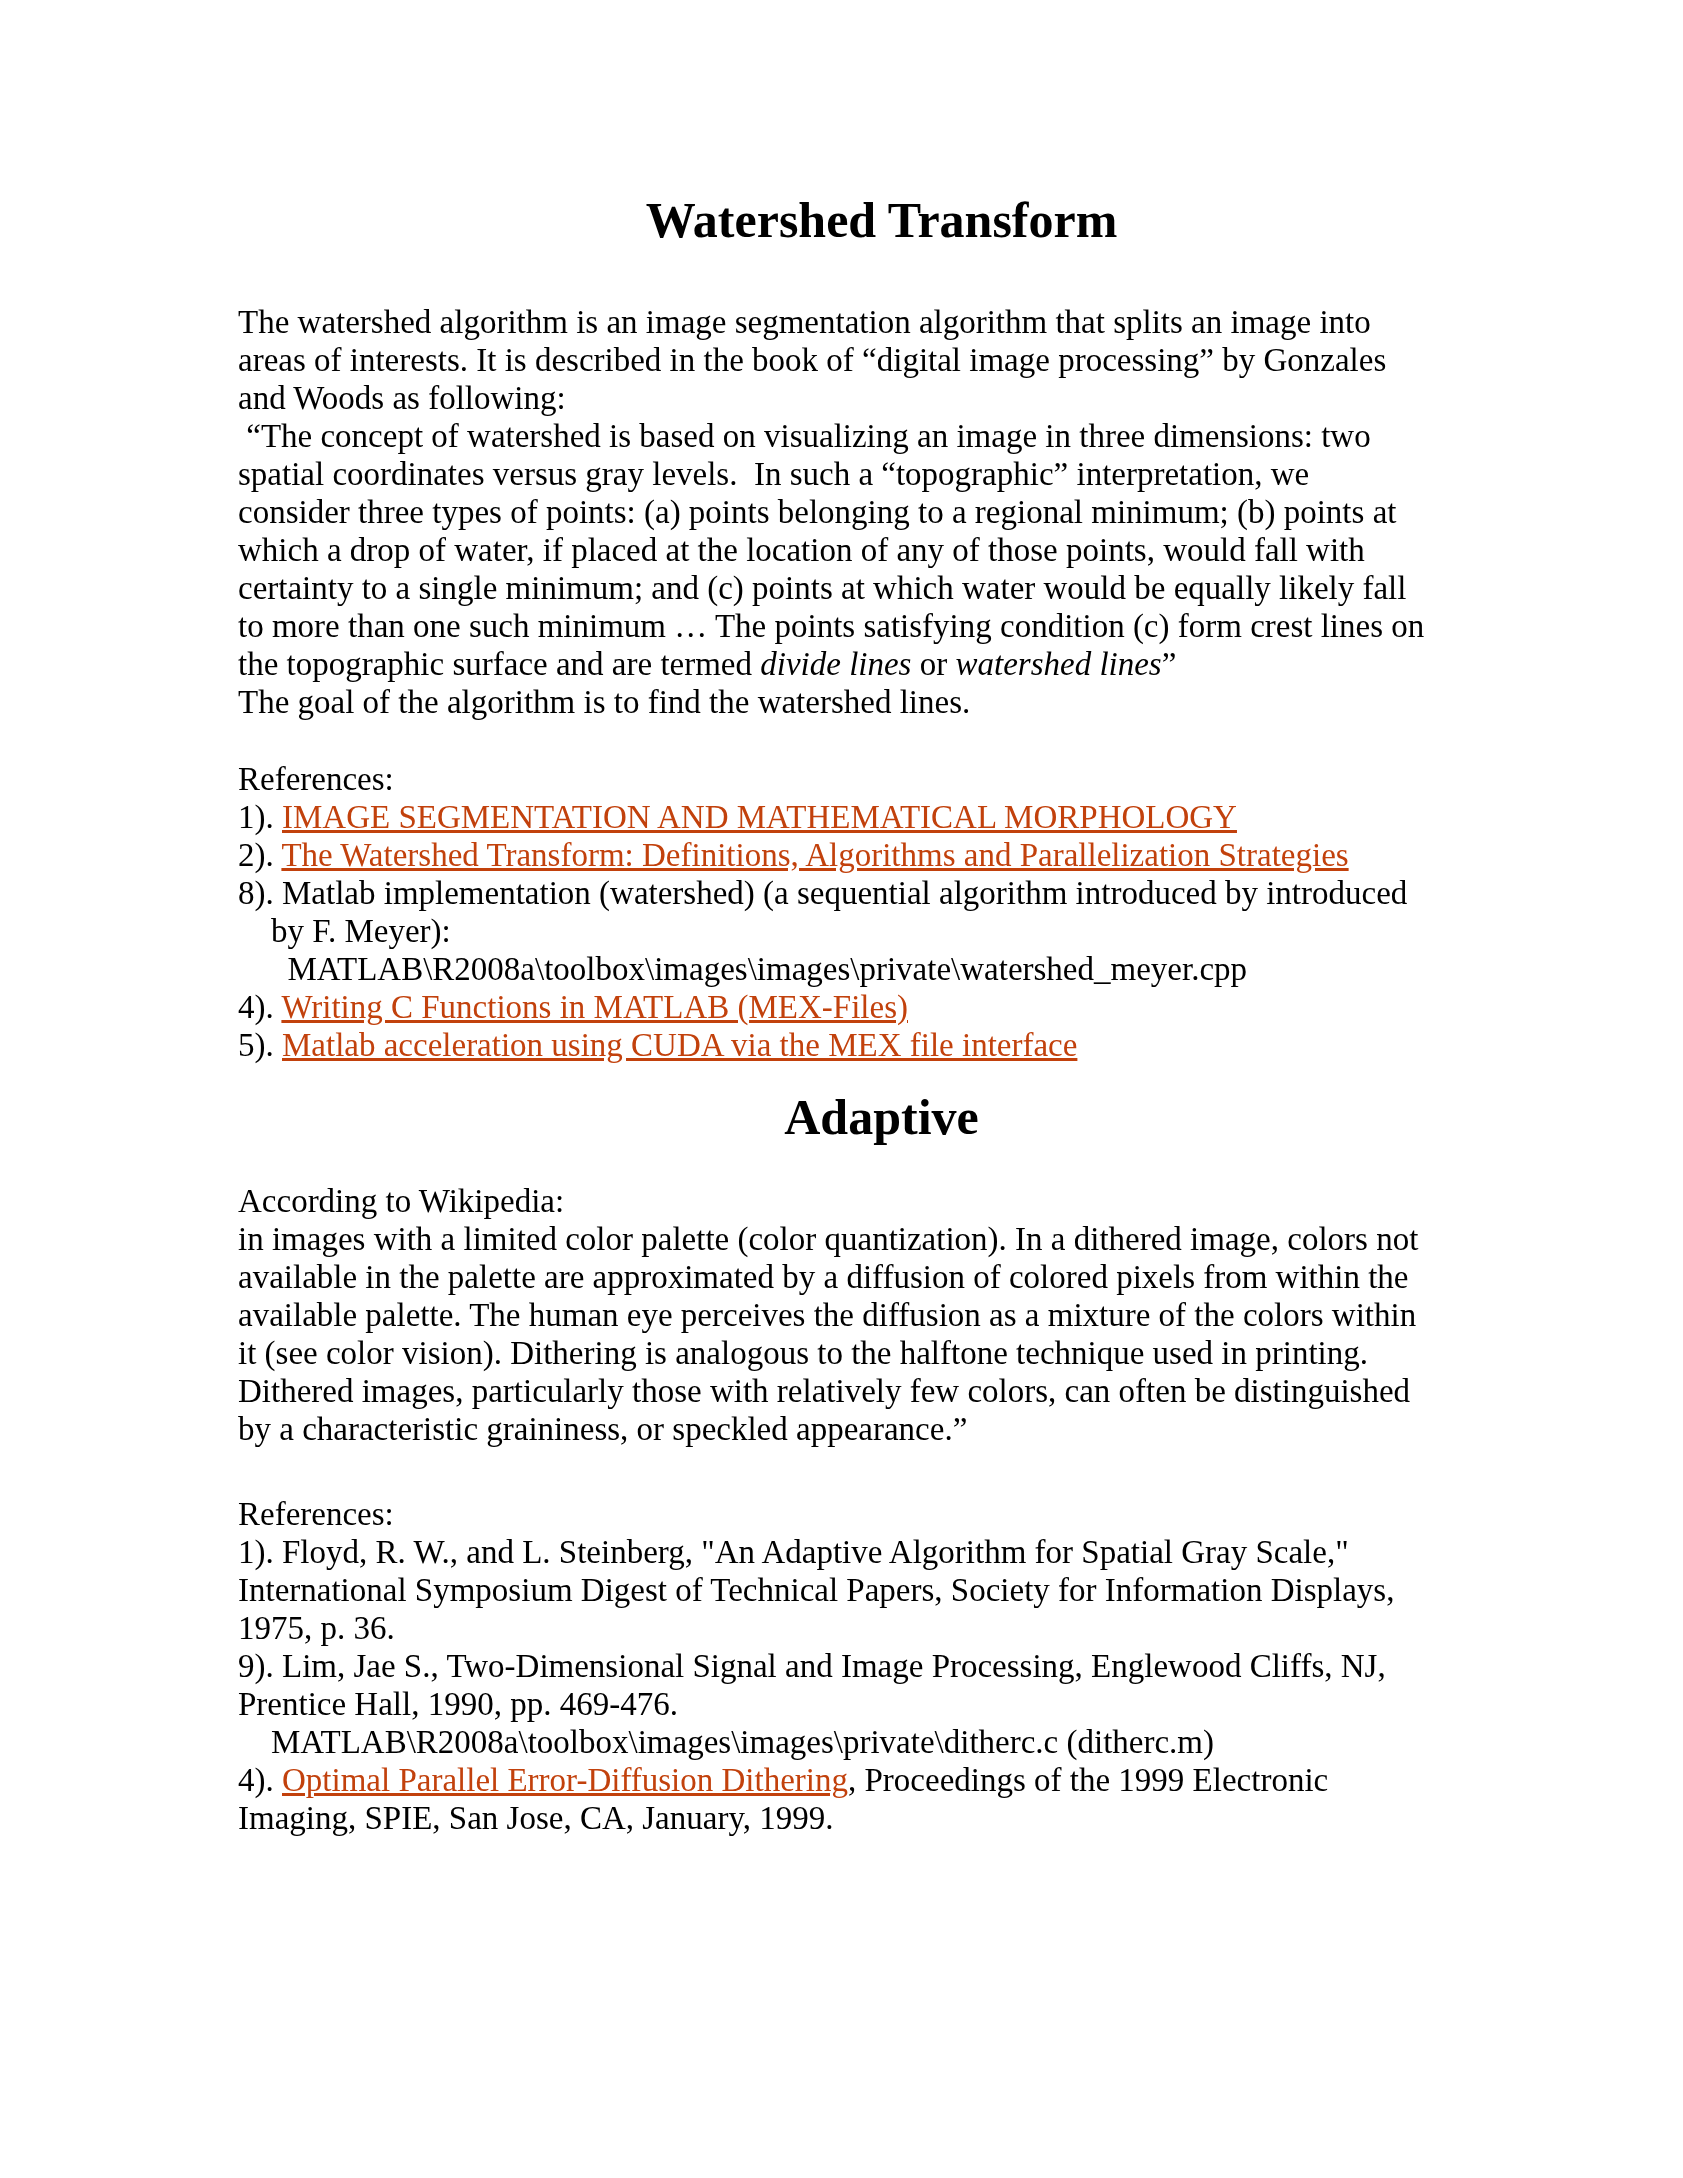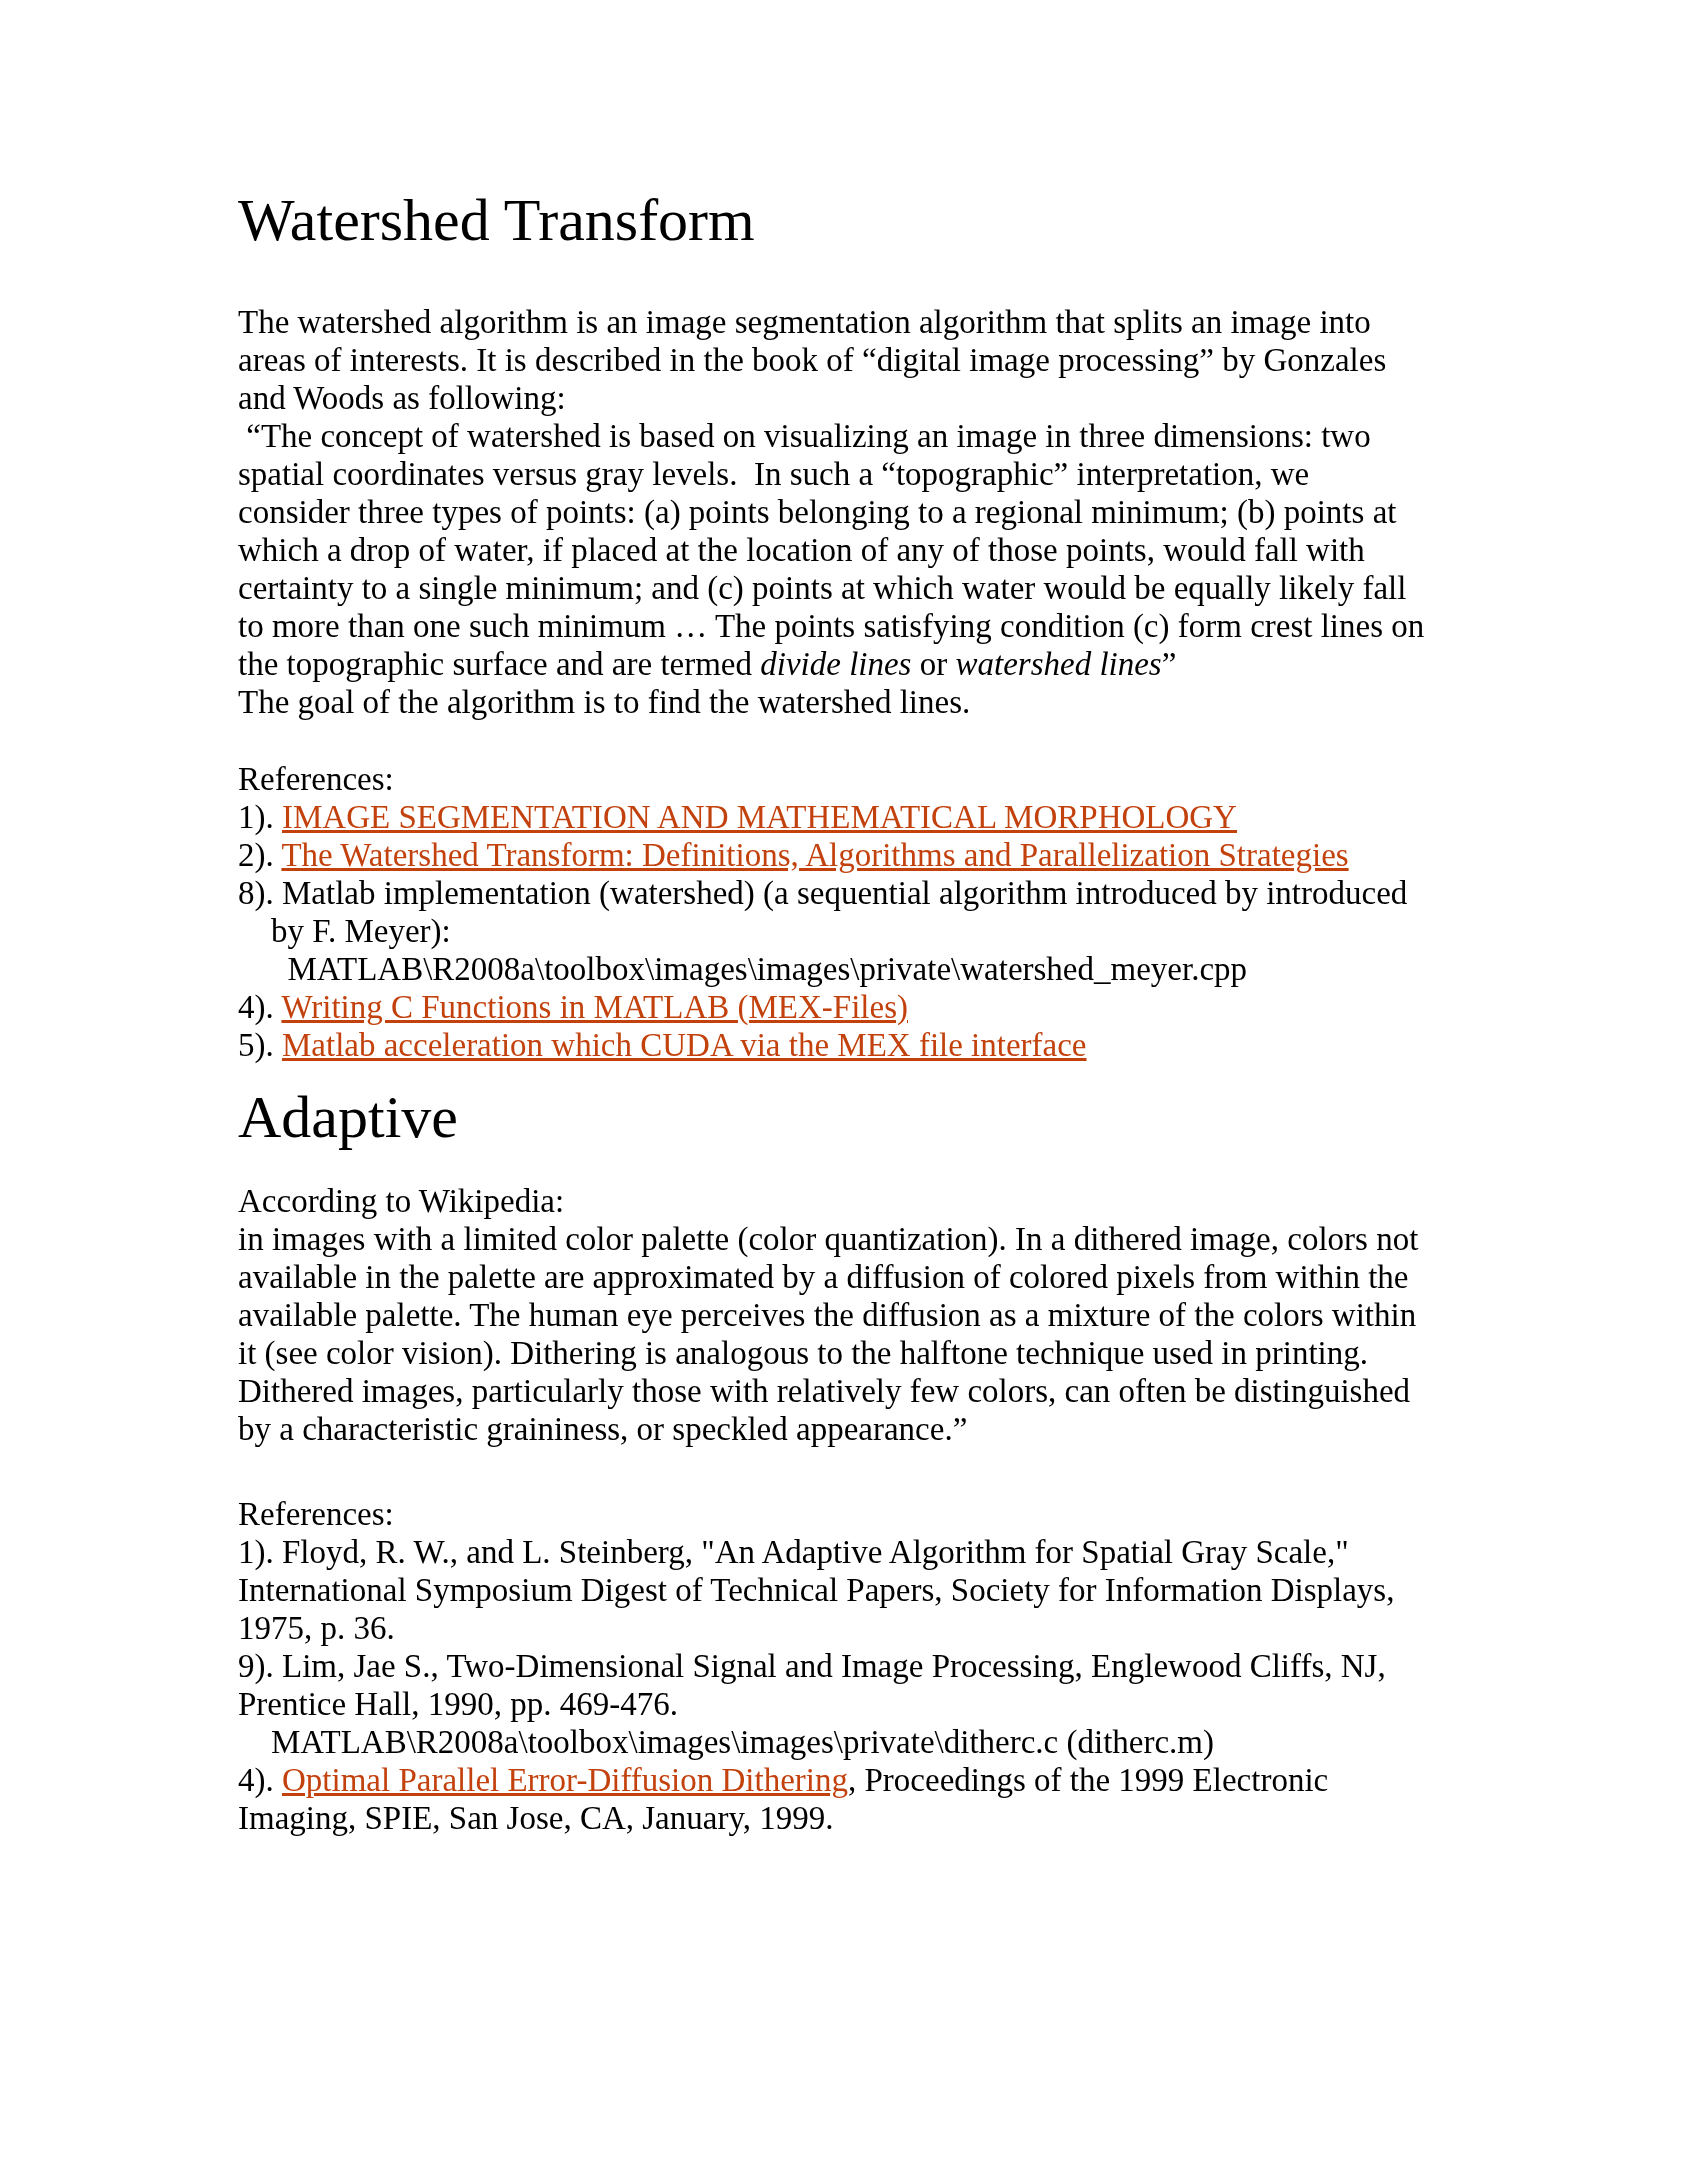--- a/index.html
+++ b/index.html
@@ -15,25 +15,26 @@
     color: #000000;
     overflow: hidden;
   }
   .page {
     position: absolute;
     left: 238px;
     top: 195px;
     width: 1287px;
   }
   h1 {
-    font-size: 60px;
+    font-size: 50px;
     line-height: 51px;
-    font-weight: 400;
+    font-weight: 700;
     margin: 0 0 57px 0;
     font-family: inherit;
+    text-align: center;
   }
   h1.second {
     margin: 28px 0 39px 0;
   }
   .ln {
     font-size: 33px;
     line-height: 38px;
     white-space: pre-wrap;
   }
   .refs {
@@ -74,21 +75,21 @@
   </div>
 
   <div class="refs">
     <div class="ln">References:</div>
     <div class="ln"><span>1). </span><a class="link">IMAGE SEGMENTATION AND MATHEMATICAL MORPHOLOGY</a></div>
     <div class="ln"><span>2). </span><a class="link">The Watershed Transform: Definitions, Algorithms and Parallelization Strategies</a></div>
     <div class="ln">8). Matlab implementation (watershed) (a sequential algorithm introduced by introduced</div>
     <div class="ln">    by F. Meyer):</div>
     <div class="ln">      MATLAB\R2008a\toolbox\images\images\private\watershed_meyer.cpp</div>
     <div class="ln"><span>4). </span><a class="link">Writing C Functions in MATLAB (MEX-Files)</a></div>
-    <div class="ln"><span>5). </span><a class="link">Matlab acceleration which CUDA via the MEX file interface</a></div>
+    <div class="ln"><span>5). </span><a class="link">Matlab acceleration using CUDA via the MEX file interface</a></div>
   </div>
 
   <h1 class="second">Adaptive</h1>
 
   <div>
     <div class="ln">According to Wikipedia:</div>
     <div class="ln">in images with a limited color palette (color quantization). In a dithered image, colors not</div>
     <div class="ln">available in the palette are approximated by a diffusion of colored pixels from within the</div>
     <div class="ln">available palette. The human eye perceives the diffusion as a mixture of the colors within</div>
     <div class="ln">it (see color vision). Dithering is analogous to the halftone technique used in printing.</div>

